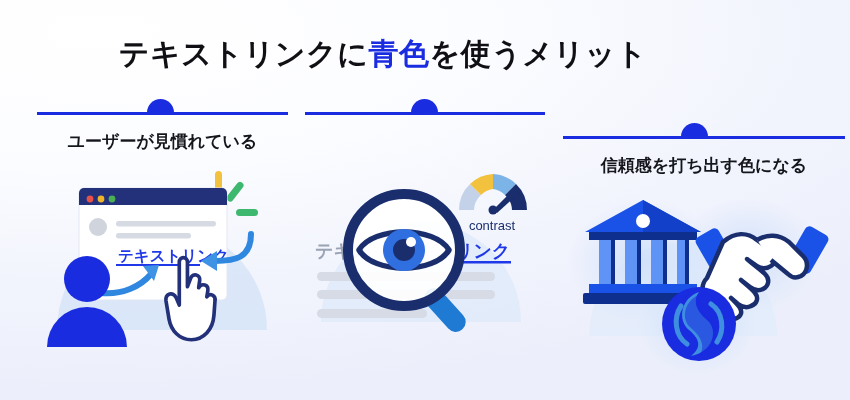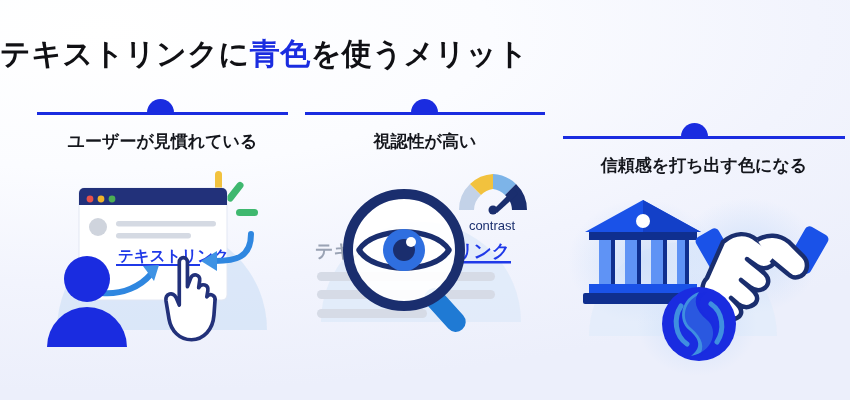--- a/index.html
+++ b/index.html
@@ -11,21 +11,21 @@
   .page{
     position:relative;width:850px;height:400px;
     background:
       radial-gradient(120% 90% at 12% 8%, #ffffff 0%, #fbfcff 38%, #f2f4fd 70%, #eceffb 100%),
       linear-gradient(135deg,#ffffff 0%,#f7f8fd 45%,#e6eaf8 100%);
   }
 
   
   .title{
     position:absolute;top:34px;left:0;width:766px;
-    text-align:left;
+    text-align:center;
     font-size:30px;font-weight:bold;letter-spacing:.5px;
     color:#101014;white-space:nowrap;
   }
   .title .accent{color:#1a2ce0;}
 
   
   .col{position:absolute;top:0;height:328px;}
   .col-1{left:37px;width:251px;}
   .col-2{left:305px;width:240px;}
   .col-3{left:563px;width:282px;margin-top:24px;}
@@ -125,21 +125,20 @@
                    C0 41 8 38 11 45
                    L14 52 Z" fill="#ffffff" stroke="#22317a" stroke-width="3.6" stroke-linejoin="round"></path>
         </g>
       </svg>
     </div>
   </div>
 
   <div class="col col-2">
     <div class="rule"></div>
     <div class="dome"></div>
-    <div class="subhead">視認性が高い</div>
 
     <div class="art">
       <svg width="240" height="185" viewBox="0 0 240 185">
         <g>
           <path d="M16 160 A100 100 0 0 1 216 160 Z" fill="#dfeaf9" opacity="0.8"></path>
         </g>
 
         <g>
           <text x="10" y="95" font-family="'Liberation Sans',sans-serif" font-size="18" font-weight="bold" fill="#9aa3b4">テキス</text>
           <text x="150" y="95" font-family="'Liberation Sans',sans-serif" font-size="18" font-weight="bold" fill="#1f39e8">リンク</text>

